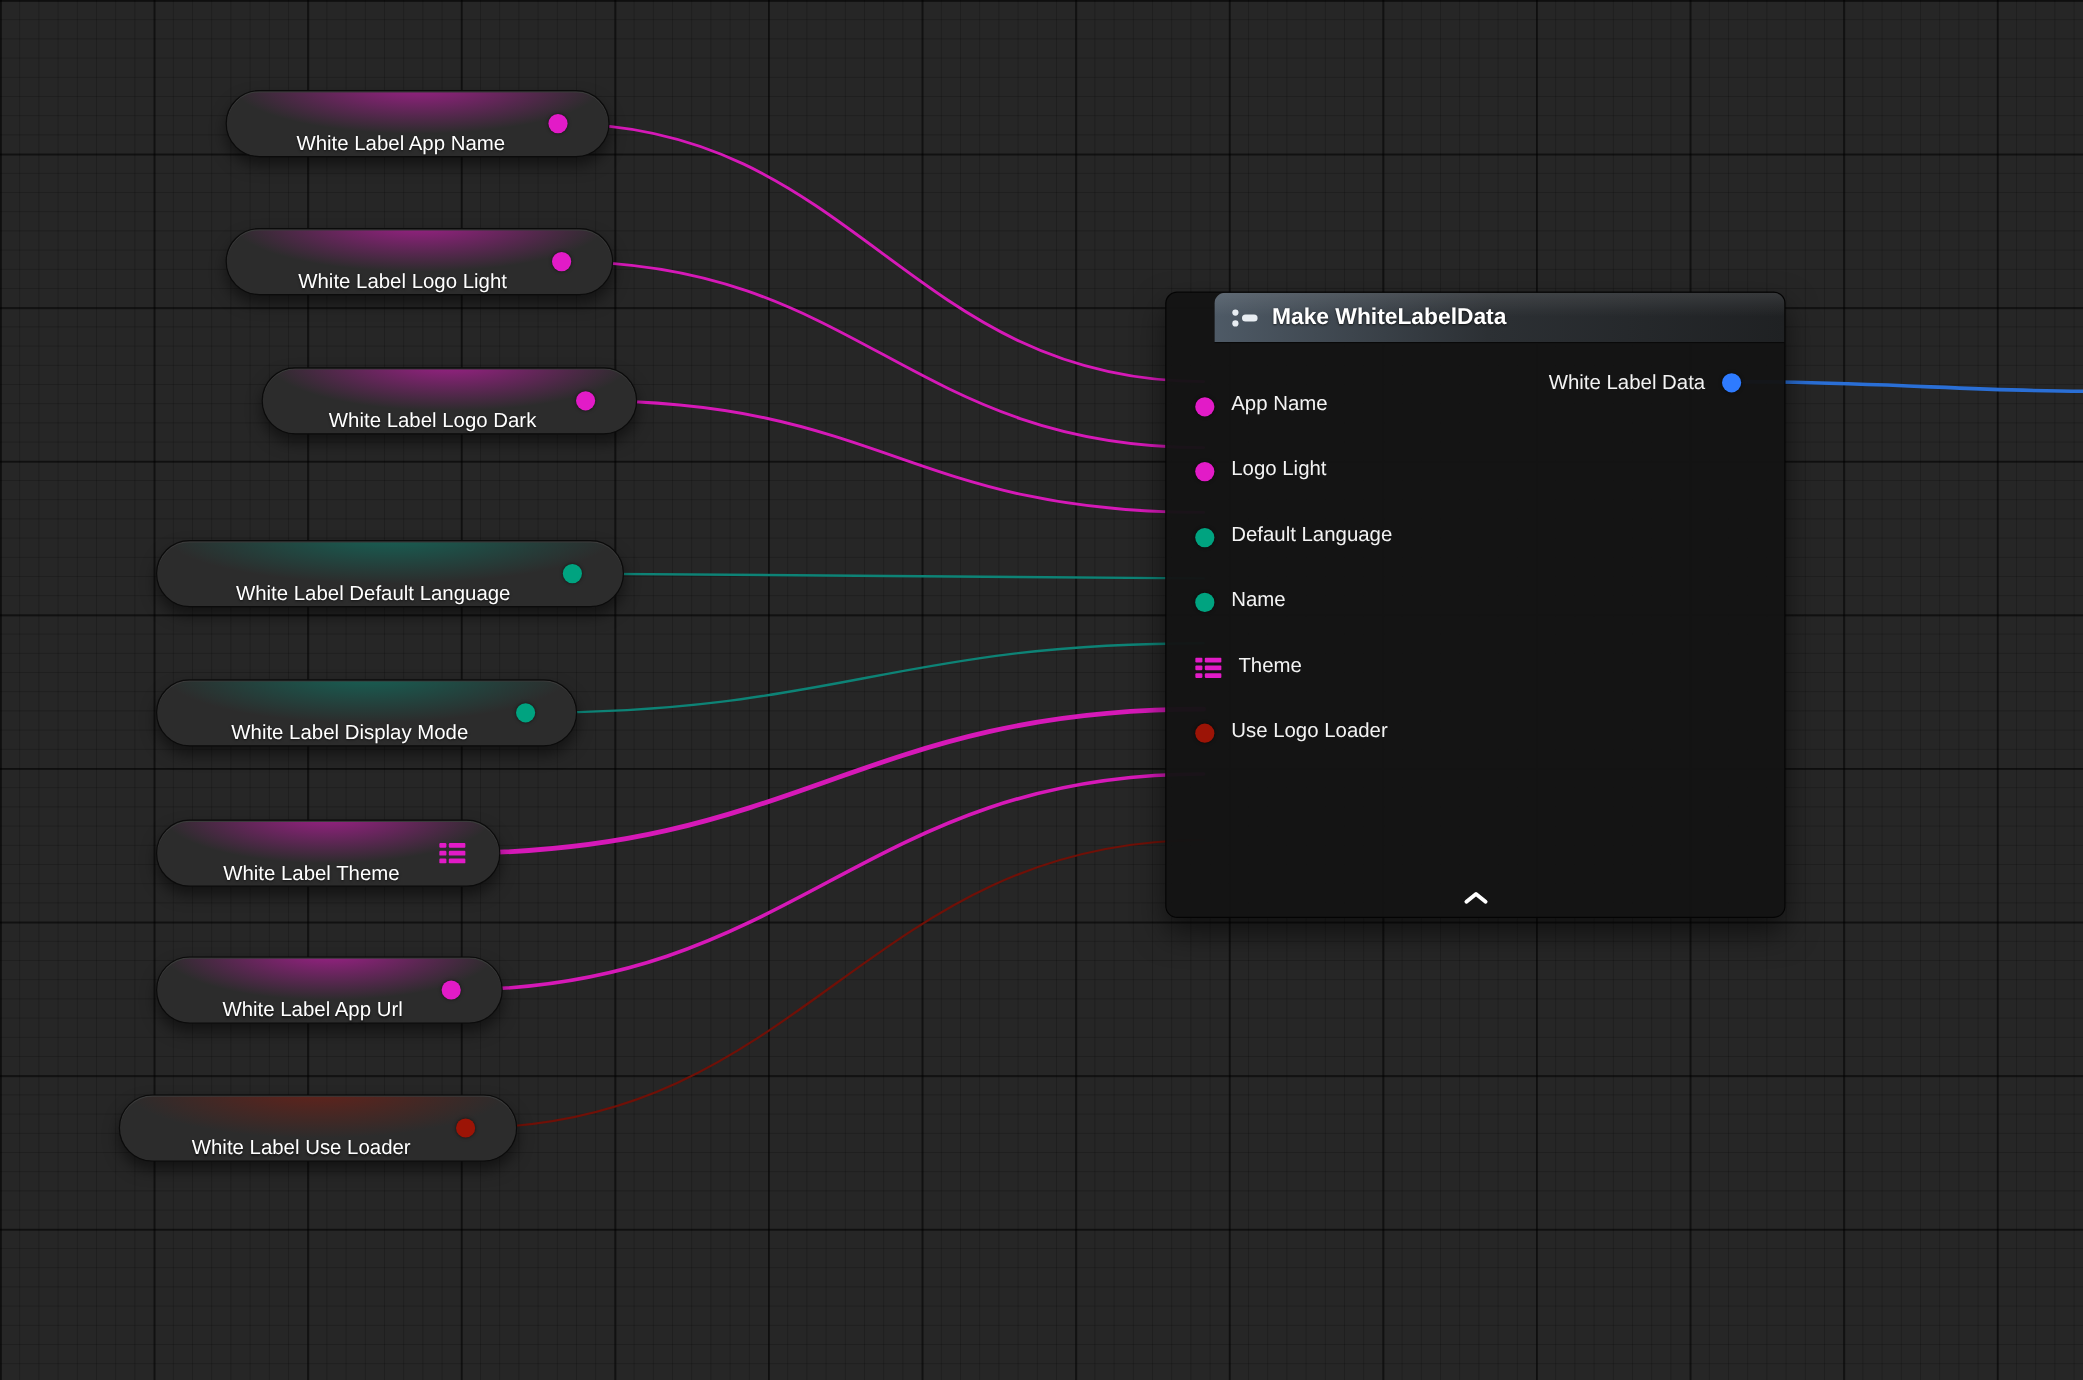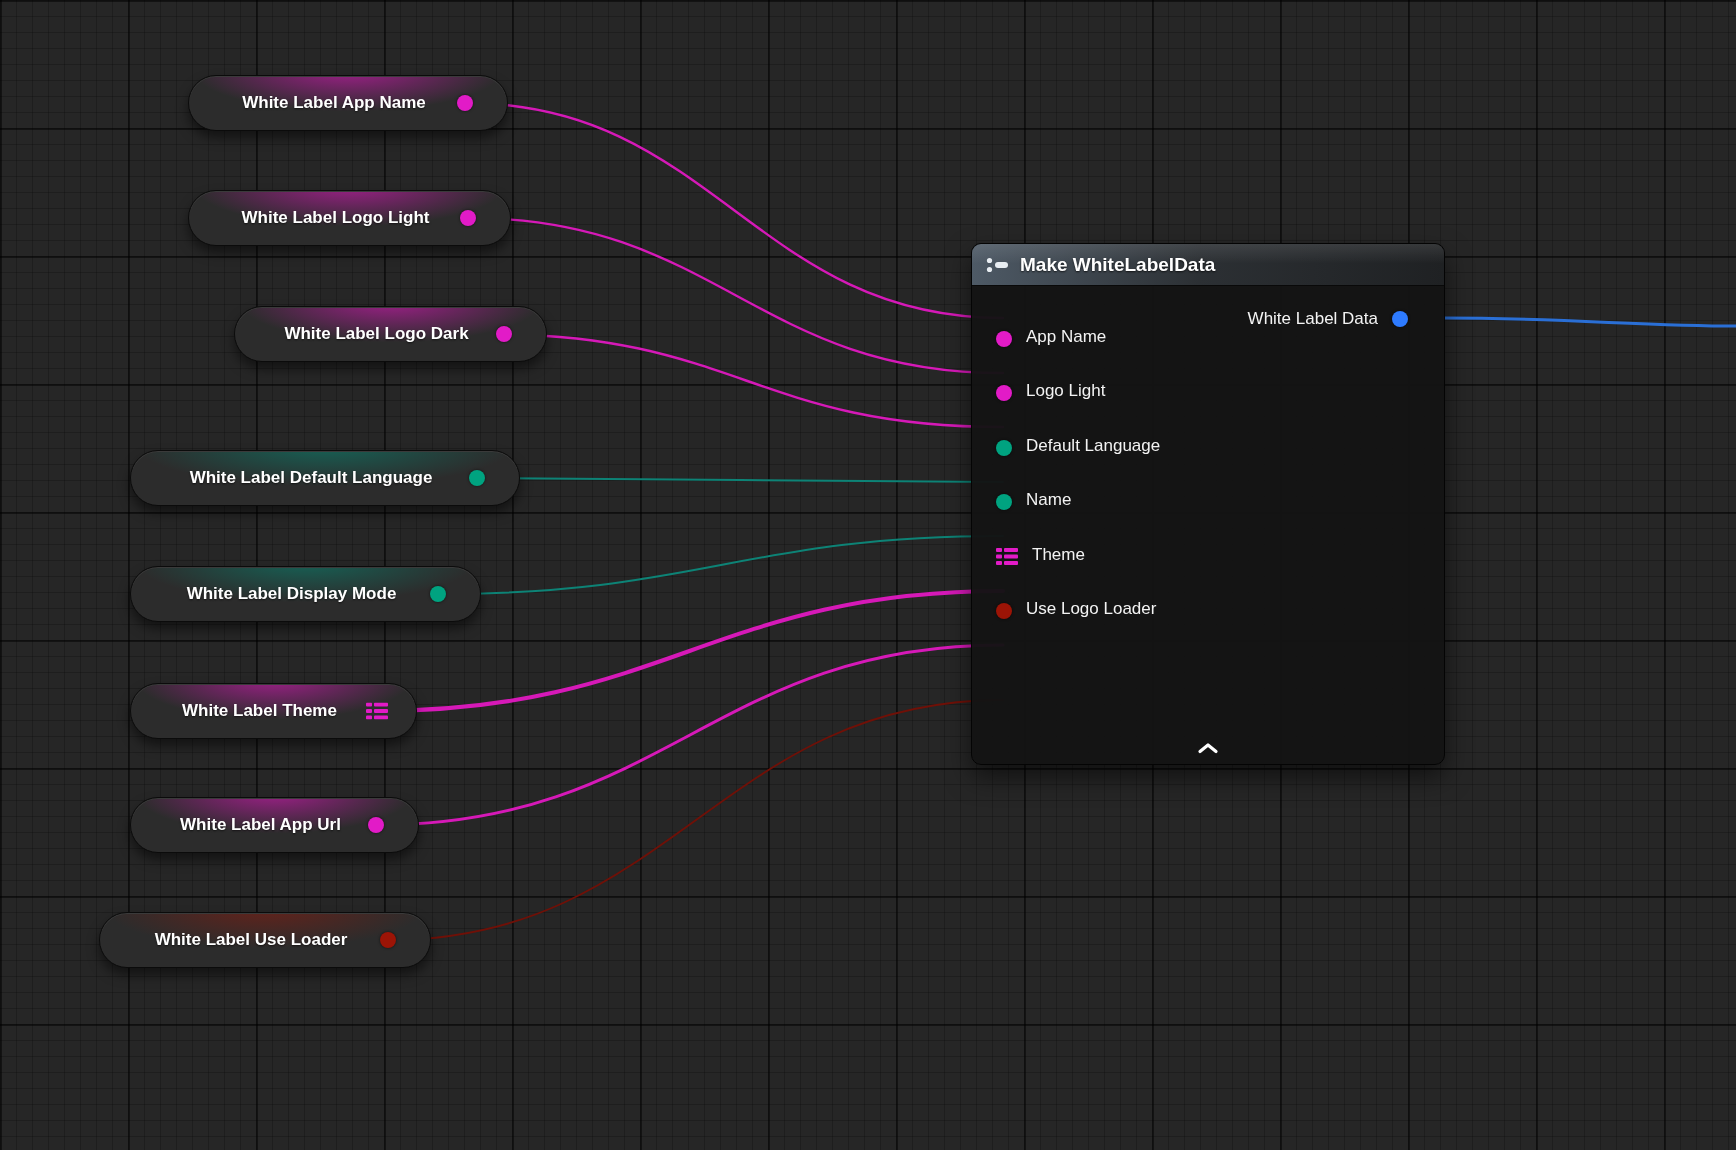--- a/index.html
+++ b/index.html
@@ -16,45 +16,45 @@
     background-size:128px 128px,128px 128px,16px 16px,16px 16px;
   }
   .wires{position:absolute;left:0;top:0;z-index:1;}
   .wire{fill:none;stroke-linecap:round;}
 
   
   .getter{
     position:absolute;height:56px;border-radius:28px;z-index:2;
     background-color:#2c2c2c;border:1px solid #0b0b0b;
     box-shadow:0 7px 12px rgba(0,0,0,.5), inset 0 1px 0 rgba(255,255,255,.07);
-    display:flex;align-items:center;justify-content:center;
+    display:flex;align-items:flex-end;justify-content:center;
     cursor:default;
-    font-weight:bold;
   }
   .getter::before{
     content:"";position:absolute;inset:1px;border-radius:27px;pointer-events:none;
   }
   .g-pink::before{background:radial-gradient(ellipse 72% 115% at 50% -12%, rgba(216,25,184,.66), rgba(216,25,184,0) 68%);}
   .g-teal::before{background:radial-gradient(ellipse 72% 115% at 50% -12%, rgba(0,152,128,.50), rgba(0,152,128,0) 68%);}
   .g-red::before {background:radial-gradient(ellipse 72% 115% at 50% -12%, rgba(146,26,12,.55), rgba(146,26,12,0) 68%);}
   .getter-label{
     position:relative;z-index:1;color:#ffffff;font-size:17px;white-space:nowrap;
     padding:0 48px 0 20px;text-shadow:0 1px 2px rgba(0,0,0,.6);
   }
   .getter .pin{position:absolute;top:50%;transform:translateY(-50%);right:34px;}
   .getter .pin-struct{right:28px;}
 
   .pin-circle{width:16px;height:16px;border-radius:50%;display:inline-block;box-shadow:0 0 3px rgba(0,0,0,.6);}
   .pin-struct{width:22px;height:17px;display:inline-block;line-height:0;}
 
   
   .make-node{
-    position:absolute;left:971px;top:243px;width:474px;height:522px;z-index:2;
+    position:absolute;left:971px;top:243px;width:517px;height:522px;z-index:2;
     background:rgba(20,20,20,.97);border:1px solid #040404;border-radius:10px;
     box-shadow:0 12px 26px rgba(0,0,0,.55);
+    padding-left:40px;
   }
   .node-header{
     height:42px;border-radius:9px 9px 0 0;display:flex;align-items:center;gap:10px;
     padding:0 14px;border-bottom:1px solid #090909;
     background:
       linear-gradient(180deg, rgba(255,255,255,.10), rgba(255,255,255,0) 48%),
       linear-gradient(90deg,#4e5a66 0%,#2c3034 48%,#1f2123 100%);
   }
   .node-title{color:#ffffff;font-size:19px;font-weight:700;text-shadow:0 1px 2px rgba(0,0,0,.7);white-space:nowrap;}
   .node-icon{display:inline-flex;line-height:0;}
@@ -90,21 +90,21 @@
   <div class="getter g-pink" style="left:188px;top:75px;width:320px;">
     <span class="getter-label">White Label App Name</span>
     <span class="pin pin-circle" style="background: rgb(226, 27, 199);"></span>
   </div>
 
   <div class="getter g-pink" style="left:188px;top:190px;width:323px;">
     <span class="getter-label">White Label Logo Light</span>
     <span class="pin pin-circle" style="background: rgb(226, 27, 199);"></span>
   </div>
 
-  <div class="getter g-pink" style="left:234px;top:306px;width:313px;">
+  <div class="getter g-pink" style="left:218px;top:306px;width:313px;">
     <span class="getter-label">White Label Logo Dark</span>
     <span class="pin pin-circle" style="background: rgb(226, 27, 199);"></span>
   </div>
 
   <div class="getter g-teal" style="left:130px;top:566px;width:351px;">
     <span class="getter-label">White Label Display Mode</span>
     <span class="pin pin-circle" style="background: rgb(0, 163, 128);"></span>
   </div>
 
   <div class="getter g-teal" style="left:130px;top:450px;width:390px;">

